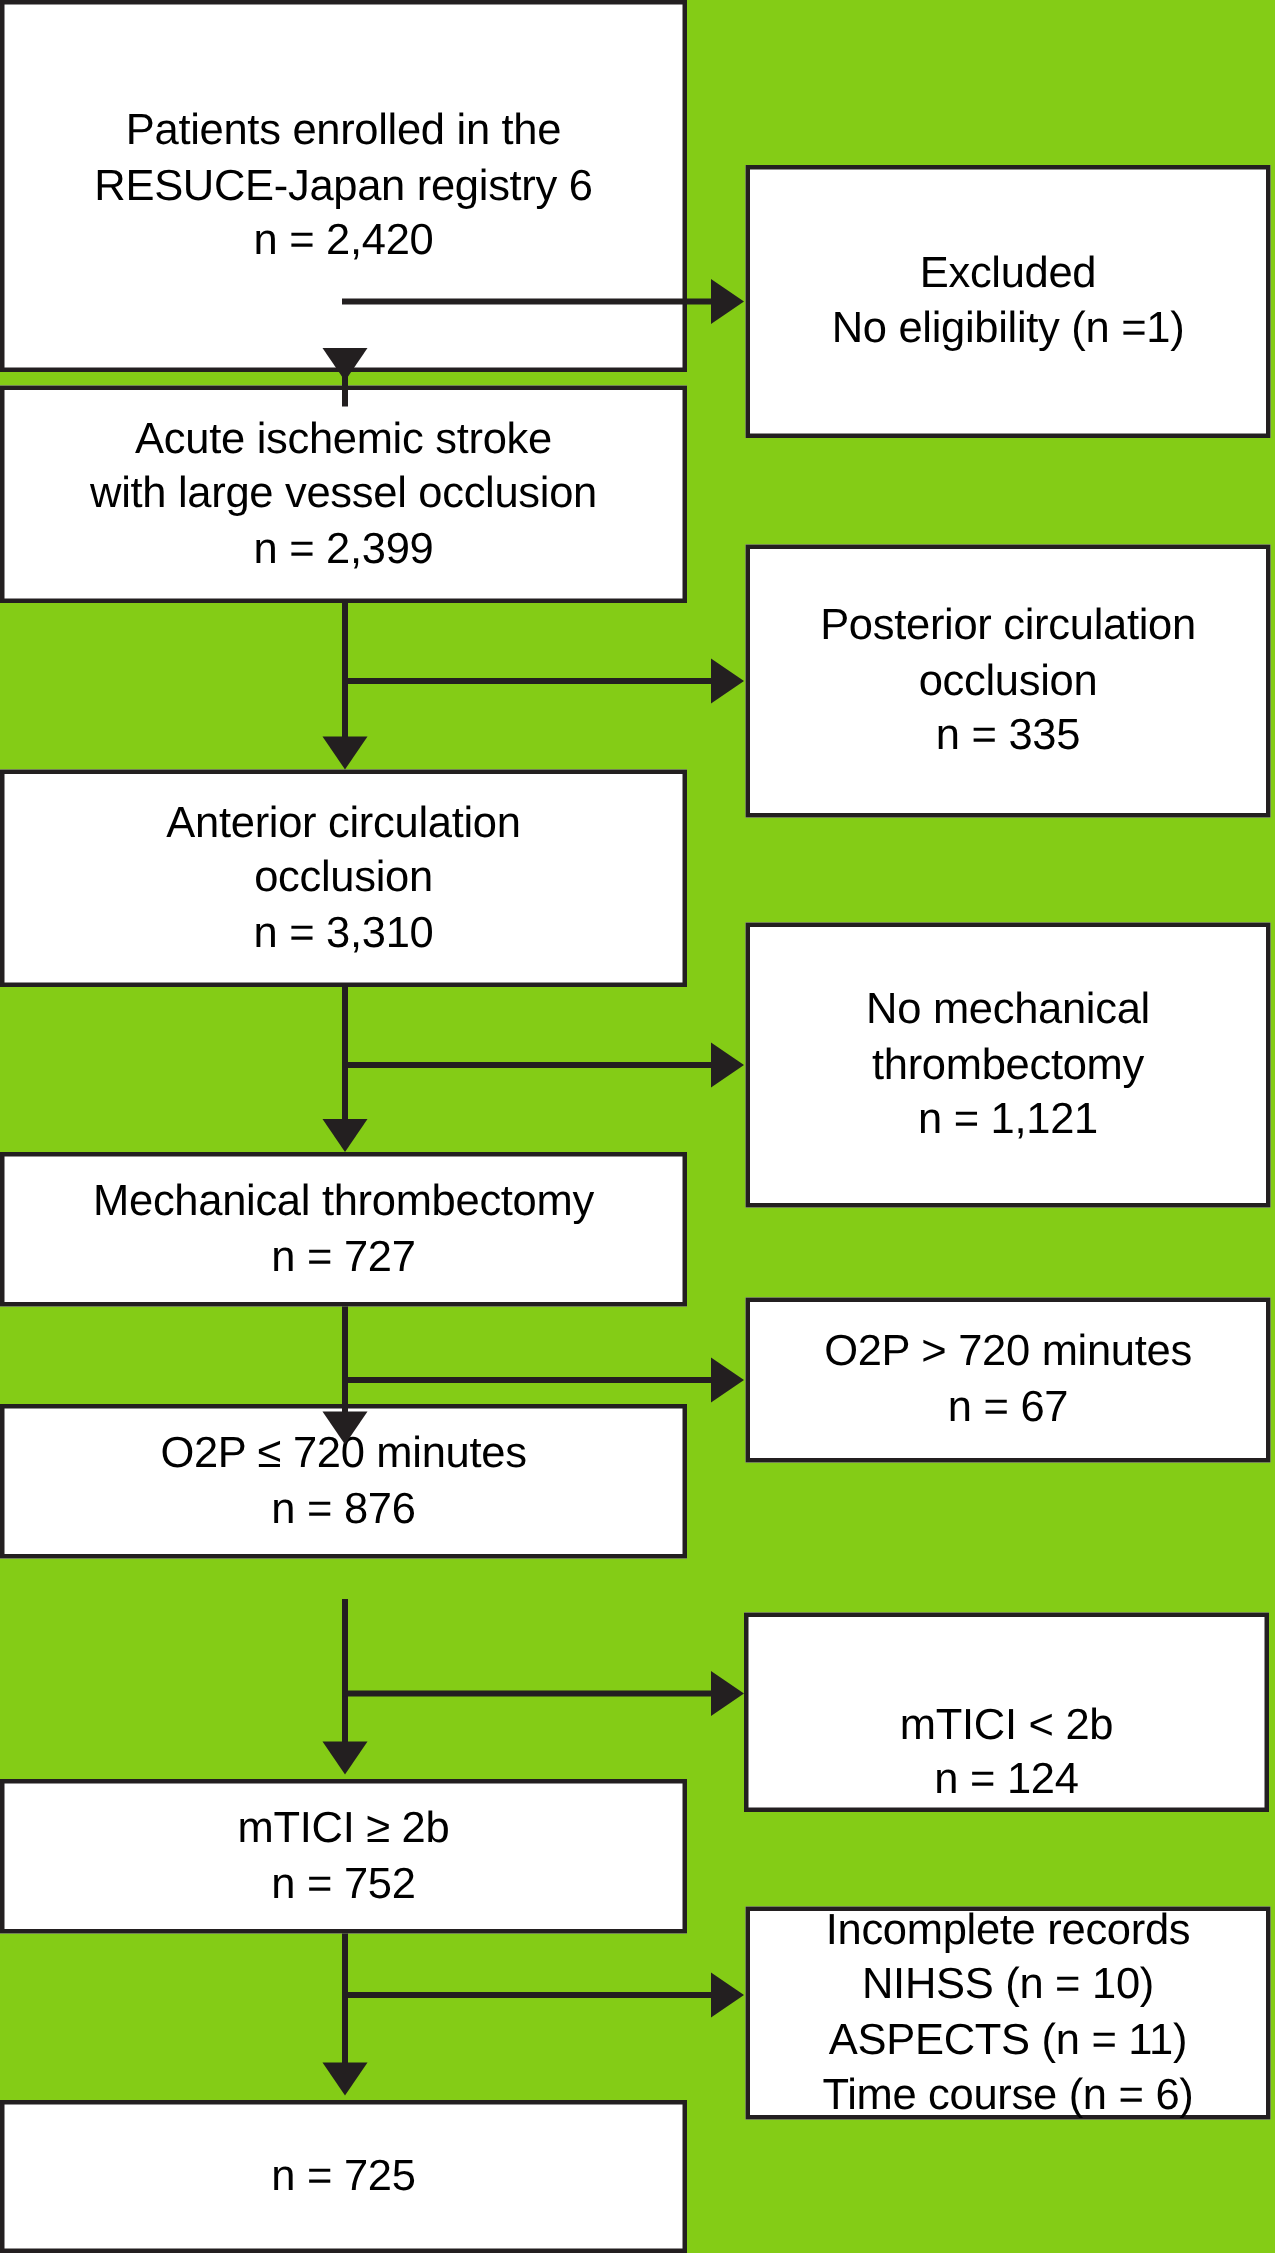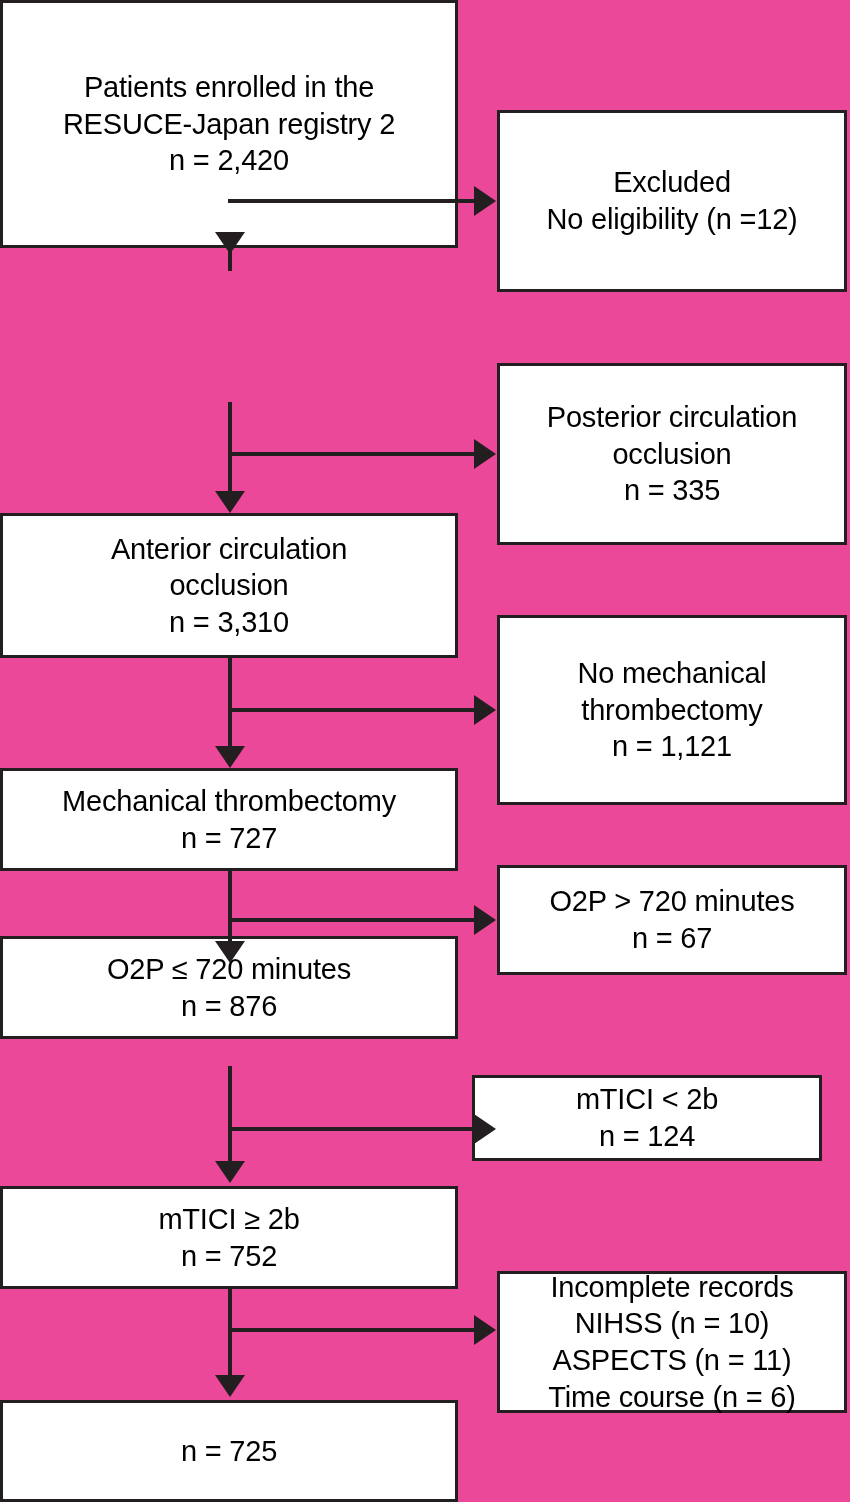--- a/index.html
+++ b/index.html
@@ -7,21 +7,21 @@
     padding: 0;
     background: #ffffff;
   }
   body {
     font-family: "Liberation Sans", sans-serif;
   }
   #flowchart {
     position: relative;
     width: 850px;
     height: 1502px;
-    background: #ec4899;
+    background: #84cc16;
     overflow: hidden;
   }
   .node {
     position: absolute;
     box-sizing: border-box;
     border: 3px solid #231f20;
     background: #ffffff;
     display: flex;
     flex-direction: column;
     align-items: center;
@@ -59,24 +59,29 @@
     border-left: 22px solid #231f20;
   }
 </style>
 </head>
 <body>
 
 <div id="flowchart">
 
   <div class="node" style="left:0px; top:0px; width:458px; height:248px;">
     <span class="line">Patients enrolled in the</span>
-    <span class="line">RESUCE-Japan registry 2</span>
+    <span class="line">RESUCE-Japan registry 6</span>
     <span class="line">n = 2,420</span>
   </div>
 
+  <div class="node" style="left:0px; top:257px; width:458px; height:145px;">
+    <span class="line">Acute ischemic stroke</span>
+    <span class="line">with large vessel occlusion</span>
+    <span class="line">n = 2,399</span>
+  </div>
 
   <div class="node" style="left:0px; top:513px; width:458px; height:145px;">
     <span class="line">Anterior circulation</span>
     <span class="line">occlusion</span>
     <span class="line">n = 3,310</span>
   </div>
 
   <div class="node" style="left:0px; top:768px; width:458px; height:103px;">
     <span class="line">Mechanical thrombectomy</span>
     <span class="line">n = 727</span>
@@ -91,41 +96,41 @@
     <span class="line">mTICI ≥ 2b</span>
     <span class="line">n = 752</span>
   </div>
 
   <div class="node" style="left:0px; top:1400px; width:458px; height:102px;">
     <span class="line">n = 725</span>
   </div>
 
   <div class="node" style="left:497px; top:110px; width:350px; height:182px;">
     <span class="line">Excluded</span>
-    <span class="line">No eligibility (n =12)</span>
+    <span class="line">No eligibility (n =1)</span>
   </div>
 
   <div class="node" style="left:497px; top:363px; width:350px; height:182px;">
     <span class="line">Posterior circulation</span>
     <span class="line">occlusion</span>
     <span class="line">n = 335</span>
   </div>
 
   <div class="node" style="left:497px; top:615px; width:350px; height:190px;">
     <span class="line">No mechanical</span>
     <span class="line">thrombectomy</span>
     <span class="line">n = 1,121</span>
   </div>
 
   <div class="node" style="left:497px; top:865px; width:350px; height:110px;">
     <span class="line">O2P &gt; 720 minutes</span>
     <span class="line">n = 67</span>
   </div>
 
-  <div class="node" style="left:472px; top:1075px; width:350px; height:86px;">
+  <div class="node" style="left:496px; top:1075px; width:350px; height:133px;justify-content:flex-end;">
     <span class="line">mTICI &lt; 2b</span>
     <span class="line">n = 124</span>
   </div>
 
   <div class="node" style="left:497px; top:1247px; width:350px; height:142px;margin-top:24px;">
     <span class="line">Incomplete records</span>
     <span class="line">NIHSS (n = 10)</span>
     <span class="line">ASPECTS (n = 11)</span>
     <span class="line">Time course (n = 6)</span>
   </div>

